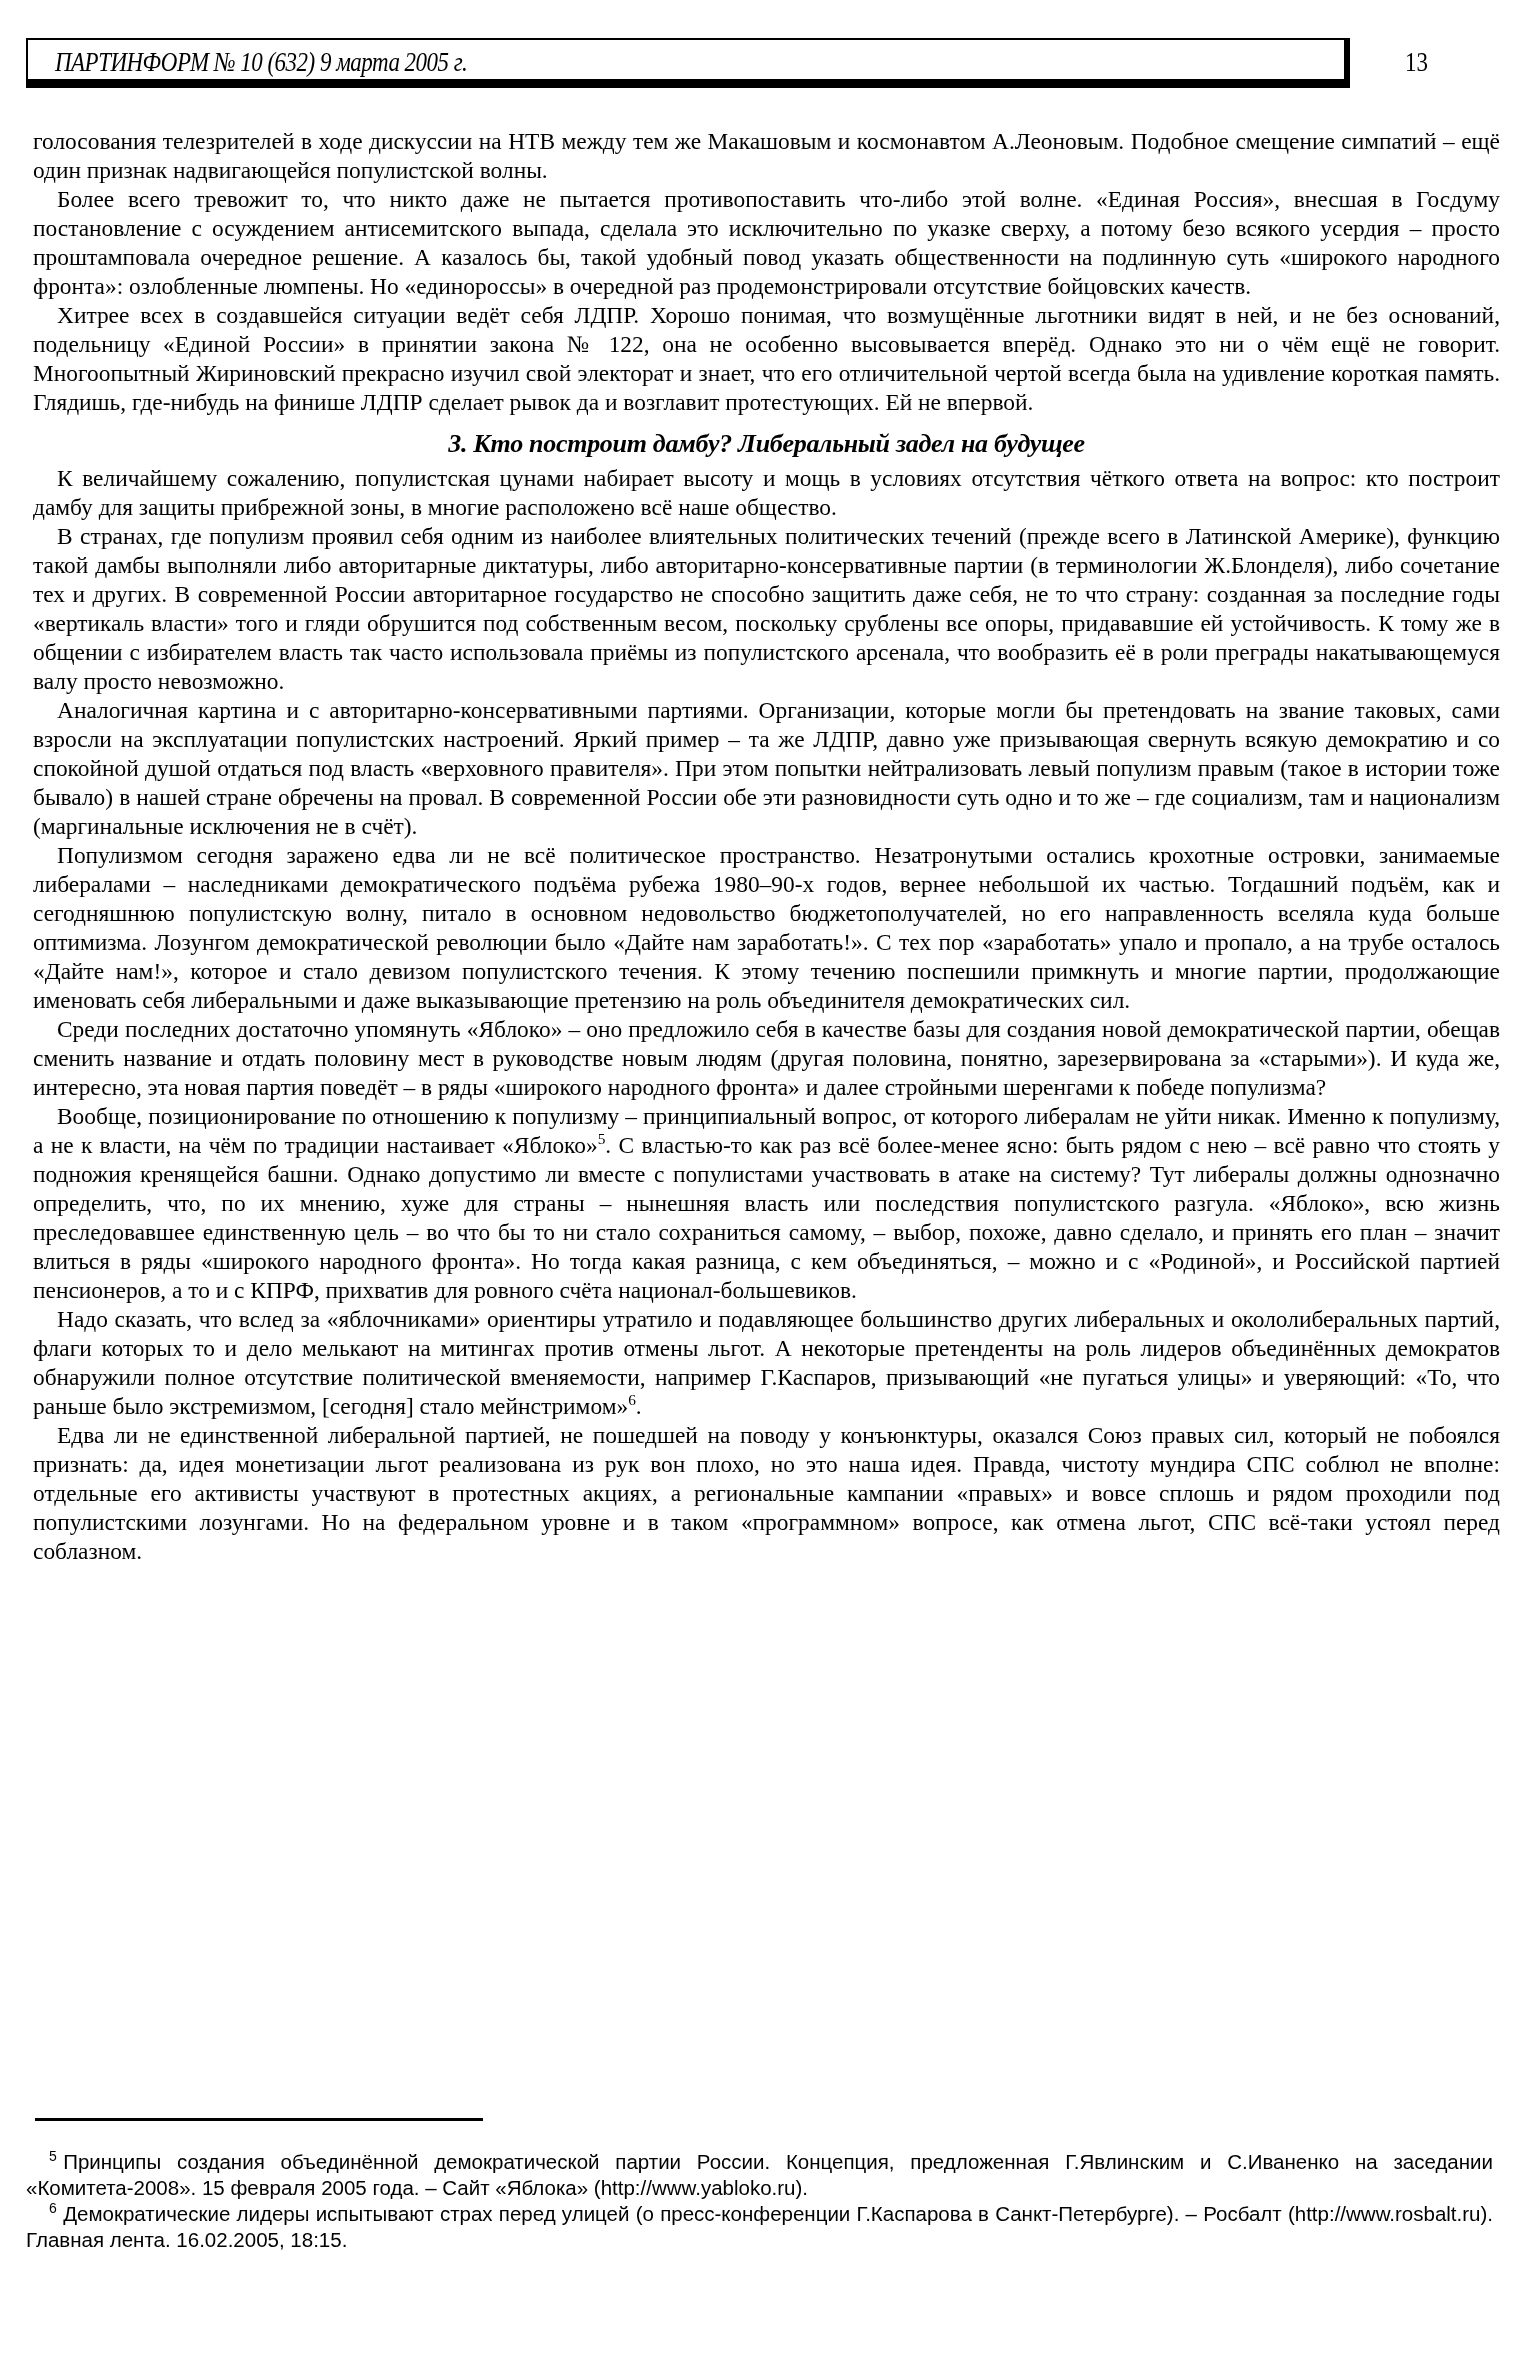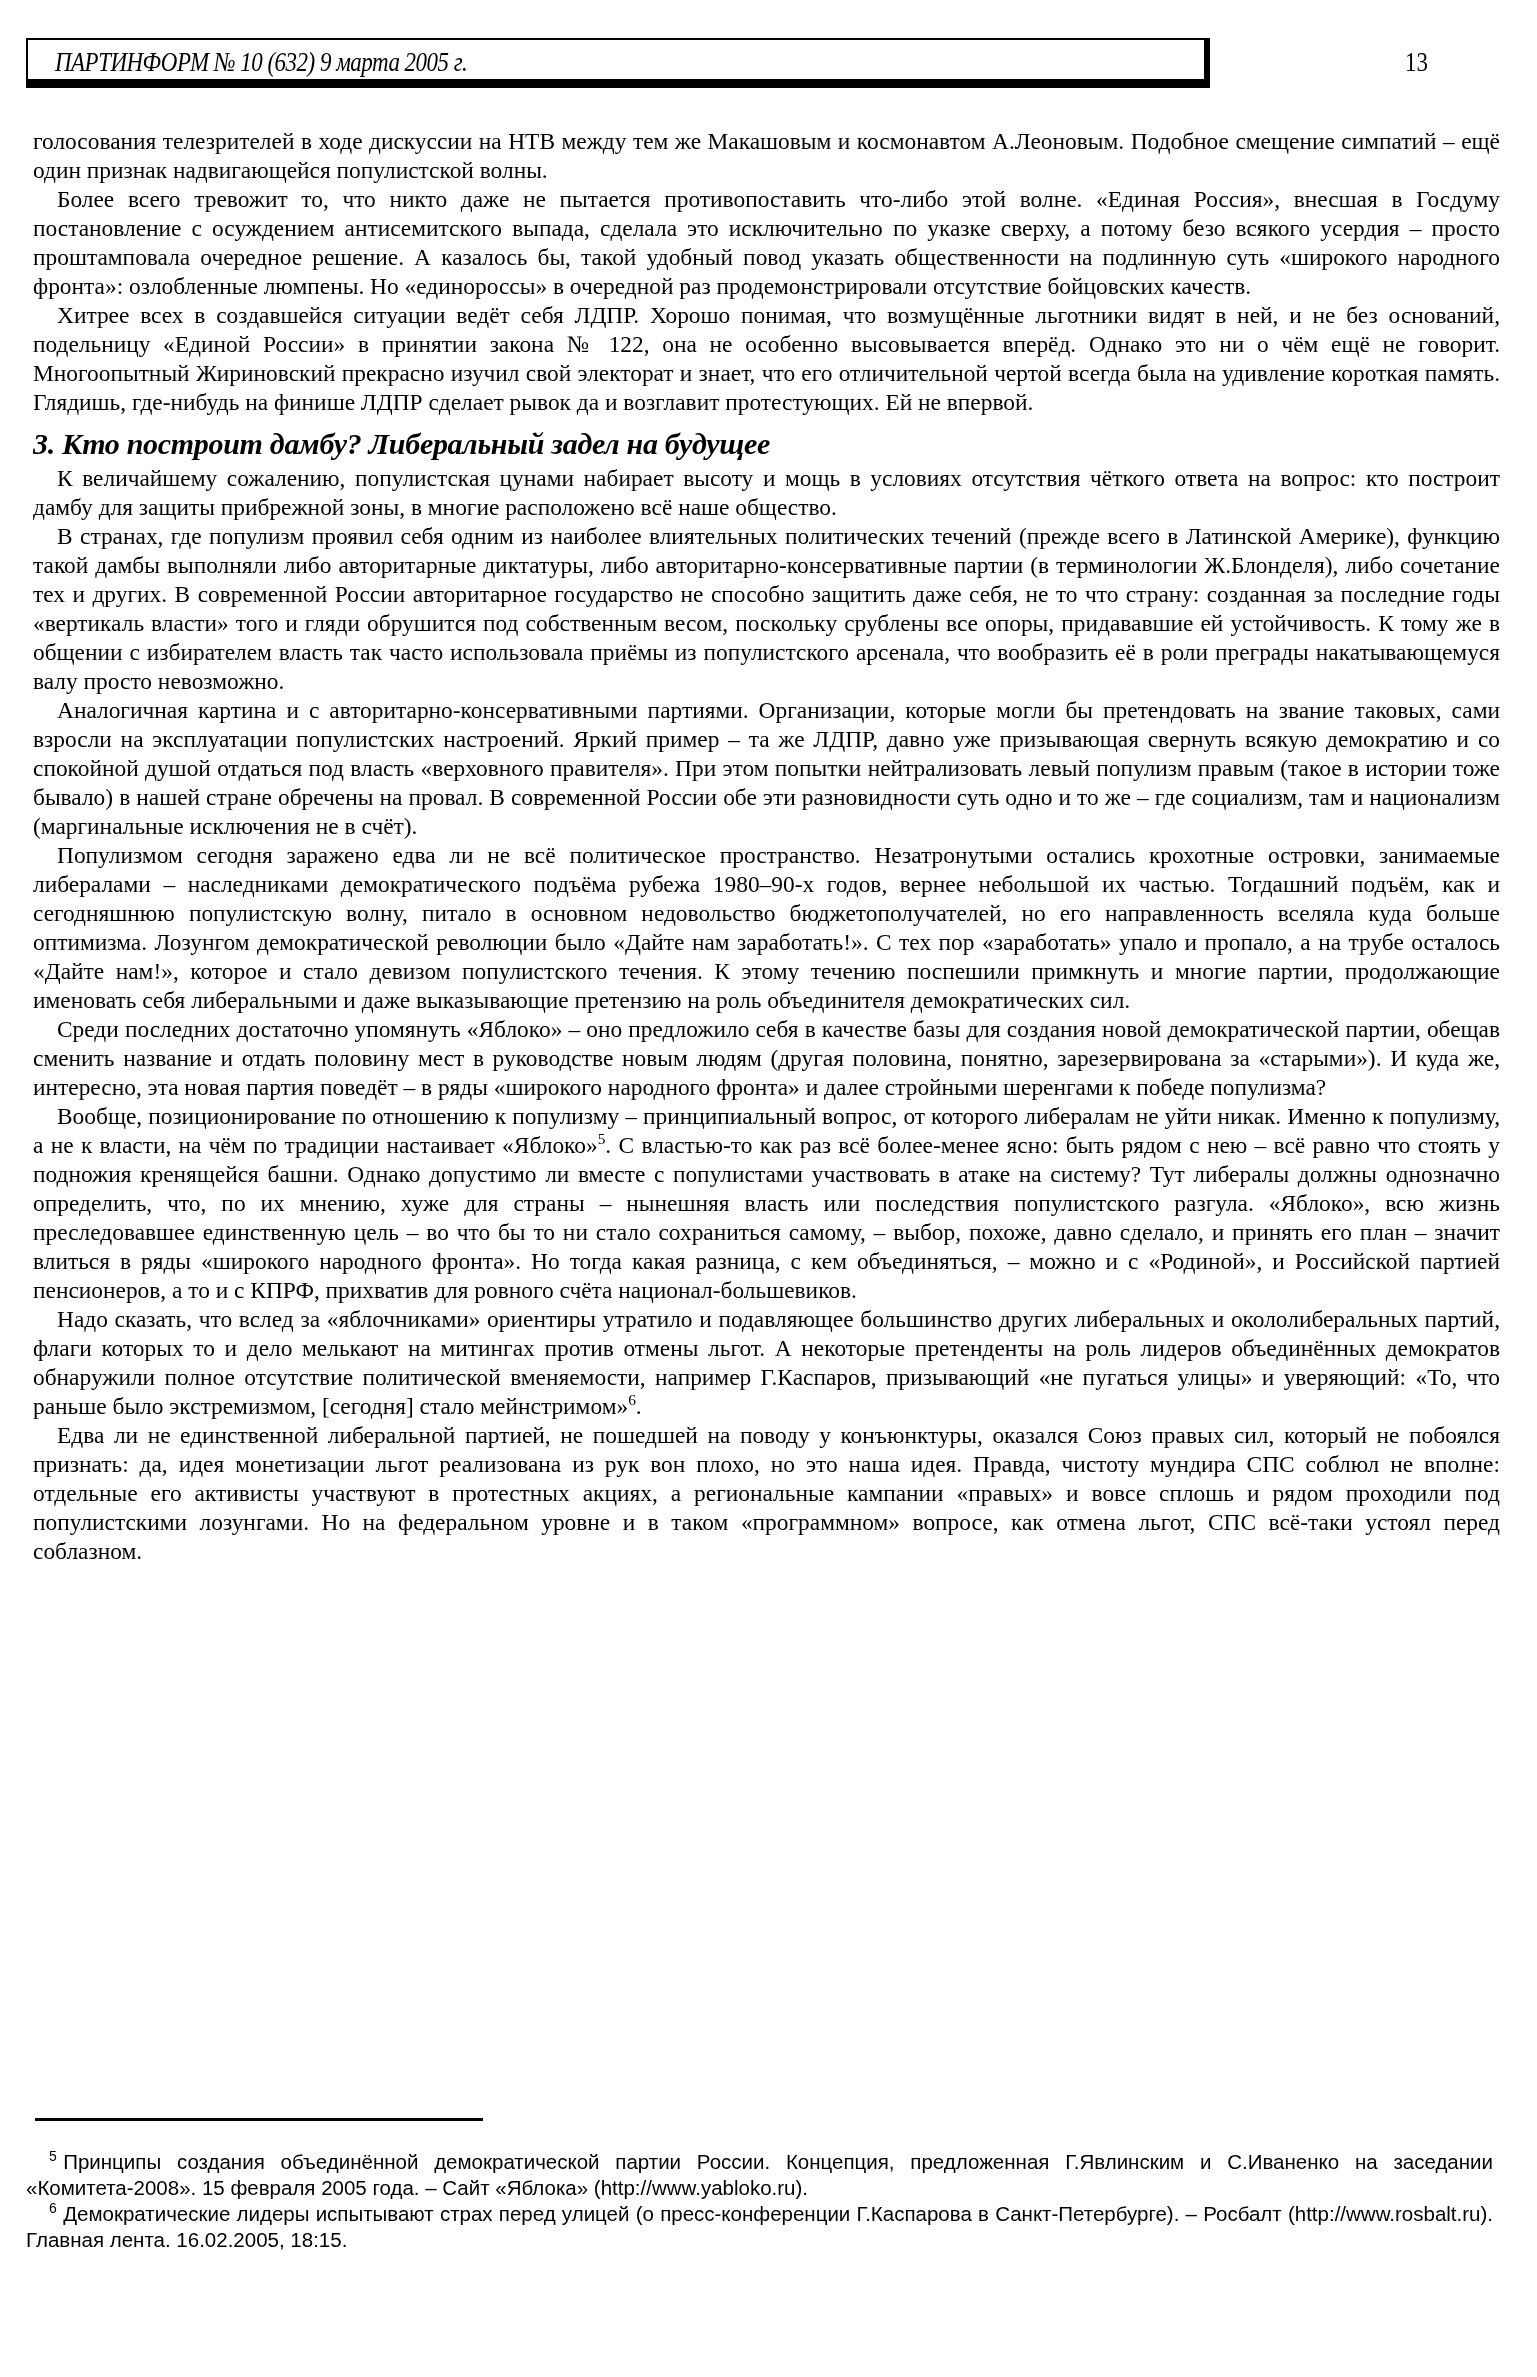--- a/index.html
+++ b/index.html
@@ -1,18 +1,18 @@
 <!DOCTYPE html>
 <html style="font-size:10.2px"><head>
 <meta charset="utf-8">
 <style>
   html, body { margin:0; padding:0; background:#fff; }
   body { width:1537px; height:2377px; position:relative; overflow:hidden; color:#000; }
   .header {
-    position:absolute; left:26px; top:38px; width:1184px; height:50px;
+    position:absolute; left:26px; top:38px; width:1324px; height:50px;
     border:2.6px solid #000; border-right-width:6.4px; border-bottom-width:9px;
     box-sizing:border-box; background:#fff;
   }
   .header-title {
     position:absolute; left:27px; top:6.4px;
     font-family:"Liberation Serif", serif; font-style:italic; font-size:28px;
     letter-spacing:-0.6px; transform:scaleX(0.82); transform-origin:left center;
     white-space:nowrap;
   }
   .header-page {
@@ -21,22 +21,22 @@
     transform:scaleX(0.82); transform-origin:left center;
   }
   .content {
     position:absolute; left:33px; top:127px; width:1467px;
     font-family:"Liberation Sans", sans-serif; font-size:23.4px; line-height:29px;
     text-align:justify;
   }
   .content p { margin:0; text-indent:24px;font-family:Liberation Serif, serif; }
   .content p.noindent { text-indent:0; }
   .section-heading {
-    font-family:"Liberation Serif", serif; font-style:italic; font-weight:bold;
-    font-size:30px; line-height:29.5px; margin:11.5px 0 6.4px 0; letter-spacing:-0.3px;
+    text-align:center; font-family:"Liberation Serif", serif; font-style:italic; font-weight:bold;
+    font-size:26px; line-height:29.5px; margin:11.5px 0 6.4px 0; letter-spacing:-0.3px;
   }
   sup { font-size:15.4px; line-height:0; vertical-align:super; }
   .footnote-rule {
     position:absolute; left:35px; top:2118px; width:448px; height:3.2px; background:#000;
   }
   .footnotes {
     position:absolute; left:26px; top:2149px; width:1467px;
     font-family:"Liberation Sans", sans-serif; font-size:20.5px; line-height:26px; text-align:justify;
   }
   .footnotes p { margin:0; text-indent:23px; }

